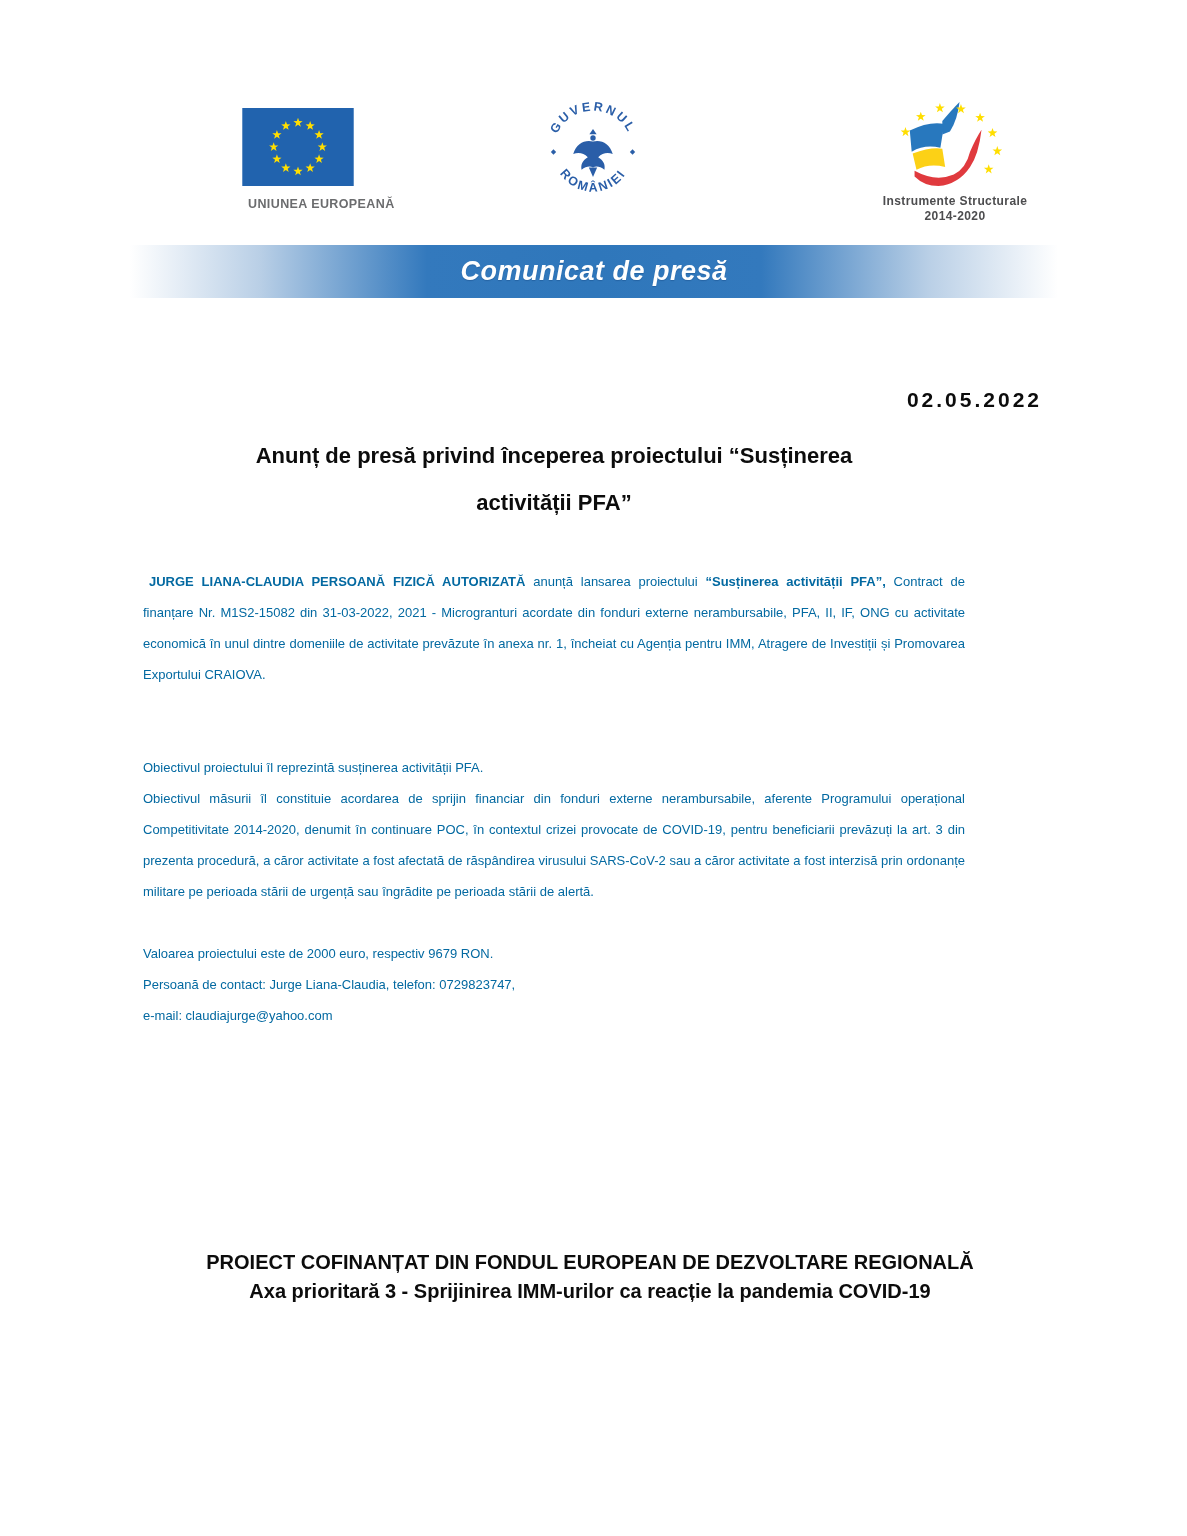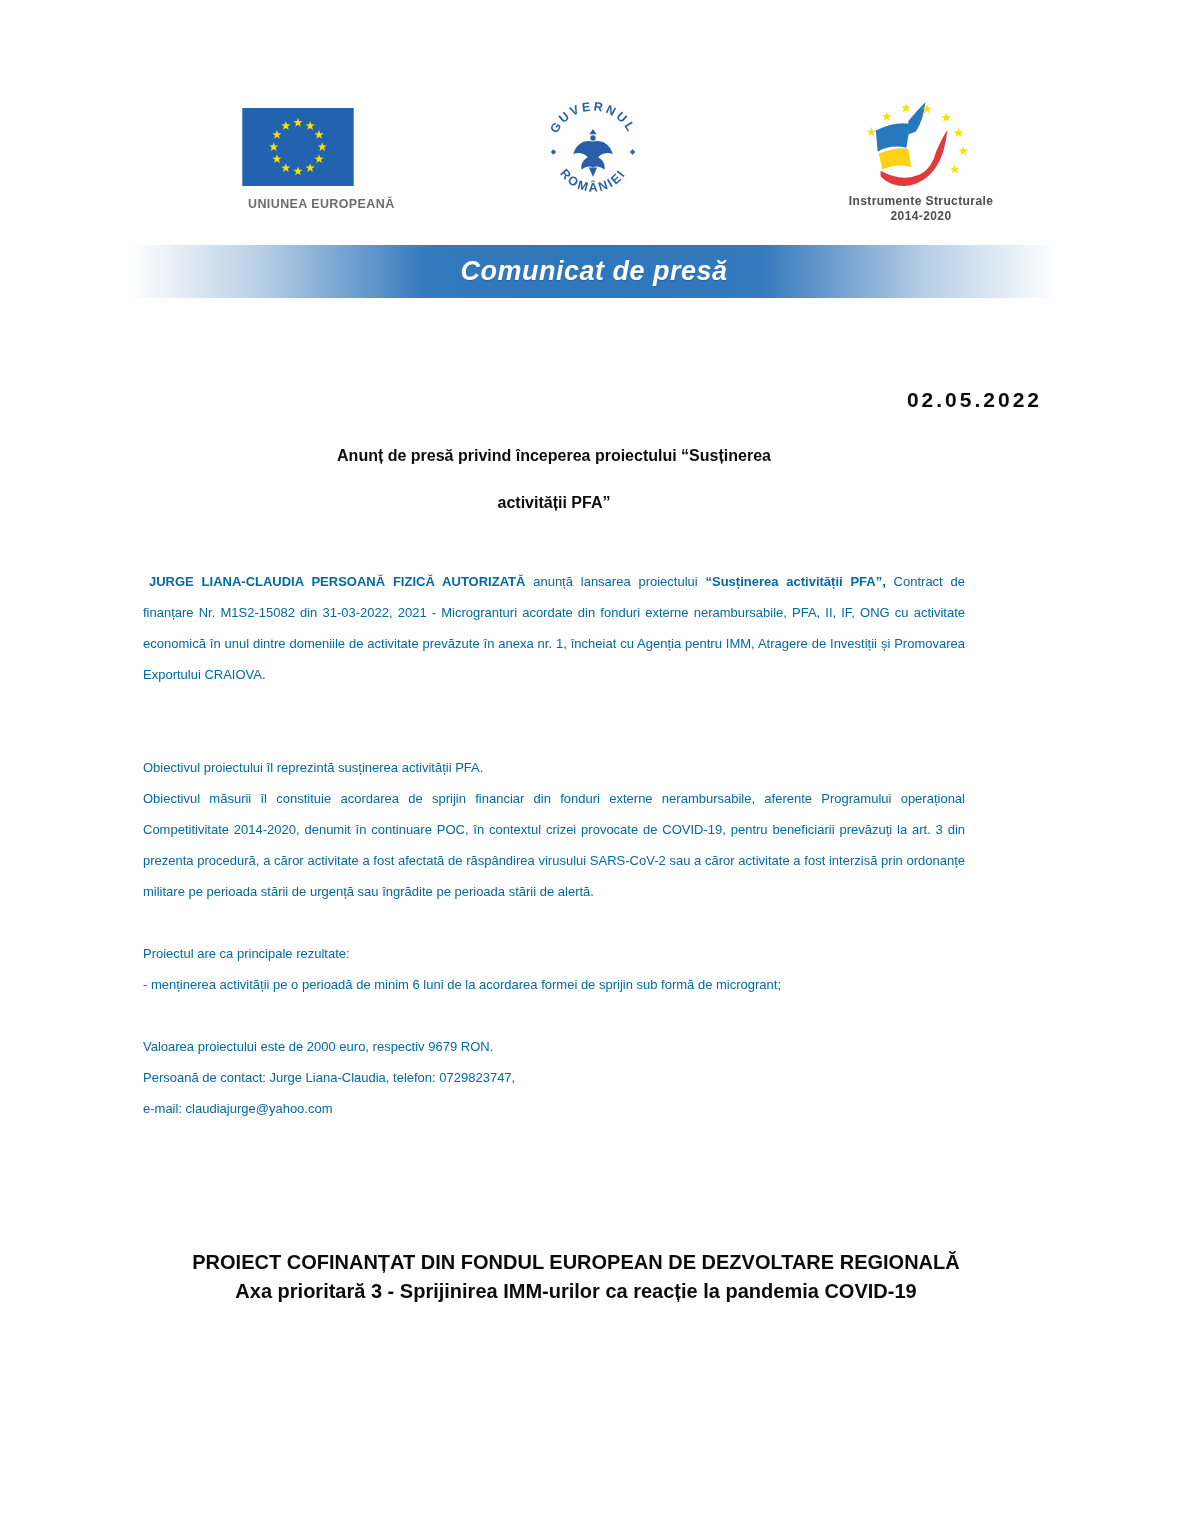--- a/index.html
+++ b/index.html
@@ -11,21 +11,21 @@
     margin: 0 auto;
     background: #ffffff;
     color: #141414;
     overflow: hidden;
   }
 
   
   .logo-block { position: absolute; text-align: center; }
   .logo-eu  { left: 236px; top: 108px; width: 124px; }
   .logo-gov { left: 541px; top: 100px; width: 104px; }
-  .logo-is  { left: 830px; top: 100px; width: 170px; }
+  .logo-is  { left: 864px; top: 100px; width: 170px; }
   .logo-caption {
     margin-top: 7px;
     font-size: 12.5px;
     font-weight: bold;
     color: #6b6c6e;
     letter-spacing: 0.4px;
     white-space: nowrap;
     margin-left: 12px;
   }
   .logo-caption.is-cap { color: #4d4d4f; font-size: 12px; line-height: 15px; margin-top: 2px; }
@@ -57,21 +57,21 @@
     letter-spacing: 3px;
     color: #0c0c0c;
     margin-top: 40px;
   }
 
   
   .doc-title {
     position: absolute;
     left: 143px; top: 432px; width: 822px;
     text-align: center;
-    font-size: 16px;
+    font-size: 22px;
     font-weight: bold;
     line-height: 47px;
     color: #0c0c0c;
   }
 
   
   .doc-body {
     position: absolute;
     left: 143px; top: 566px; width: 822px;
     font-size: 13px;
@@ -79,21 +79,21 @@
     text-align: justify;
     color: #0369a1;
   }
   .doc-body p { margin-bottom: 31px; }
   .doc-body p.first { text-indent: 6px; }
   b, .b { font-weight: bold; }
 
   
   .doc-footer {
     position: absolute;
-    left: 96px; top: 1248px; width: 960px;
+    left: 110px; top: 1248px; width: 960px;
     text-align: center;
     font-size: 20px;
     font-weight: bold;
     line-height: 29px;
     color: #0c0c0c;
   }
 </style>
 </head>
 <body>
 
@@ -182,22 +182,20 @@
     <div>activității PFA”</div>
   </div>
 
   <div class="doc-body">
     <p class="first"><b>JURGE LIANA-CLAUDIA PERSOANĂ FIZICĂ AUTORIZATĂ</b><span> anunță lansarea proiectului </span><b>“Susținerea activității PFA”,</b><span> Contract de finanțare Nr. M1S2-15082 din 31-03-2022, 2021 - Microgranturi acordate din fonduri externe nerambursabile, PFA, II, IF, ONG cu activitate economică în unul dintre domeniile de activitate prevăzute în anexa nr. 1, încheiat cu Agenția pentru IMM, Atragere de Investiții și Promovarea Exportului CRAIOVA.</span></p>
 
     <p><br>
     <span>Obiectivul proiectului îl reprezintă susținerea activității PFA.</span><br>
     <span>Obiectivul măsurii îl constituie acordarea de sprijin financiar din fonduri externe nerambursabile, aferente Programului operațional Competitivitate 2014-2020, denumit în continuare POC, în contextul crizei provocate de COVID-19, pentru beneficiarii prevăzuți la art. 3 din prezenta procedură, a căror activitate a fost afectată de răspândirea virusului SARS-CoV-2 sau a căror activitate a fost interzisă prin ordonanțe militare pe perioada stării de urgență sau îngrădite pe perioada stării de alertă.</span></p>
 
-    <p><span>Proiectul are ca principale rezultate:</span><br>
-    <span>- menținerea activității pe o perioadă de minim 6 luni de la acordarea formei de sprijin sub formă de microgrant;</span></p>
 
     <p><span>Valoarea proiectului este de 2000 euro, respectiv 9679 RON.</span><br>
     <span>Persoană de contact: Jurge Liana-Claudia, telefon: 0729823747,</span><br>
     <span>e-mail: claudiajurge@yahoo.com</span></p>
   </div>
 
   <div class="doc-footer">
     <div>PROIECT COFINANȚAT DIN FONDUL EUROPEAN DE DEZVOLTARE REGIONALĂ</div>
     <div>Axa prioritară 3 - Sprijinirea IMM-urilor ca reacție la pandemia COVID-19</div>
   </div>

